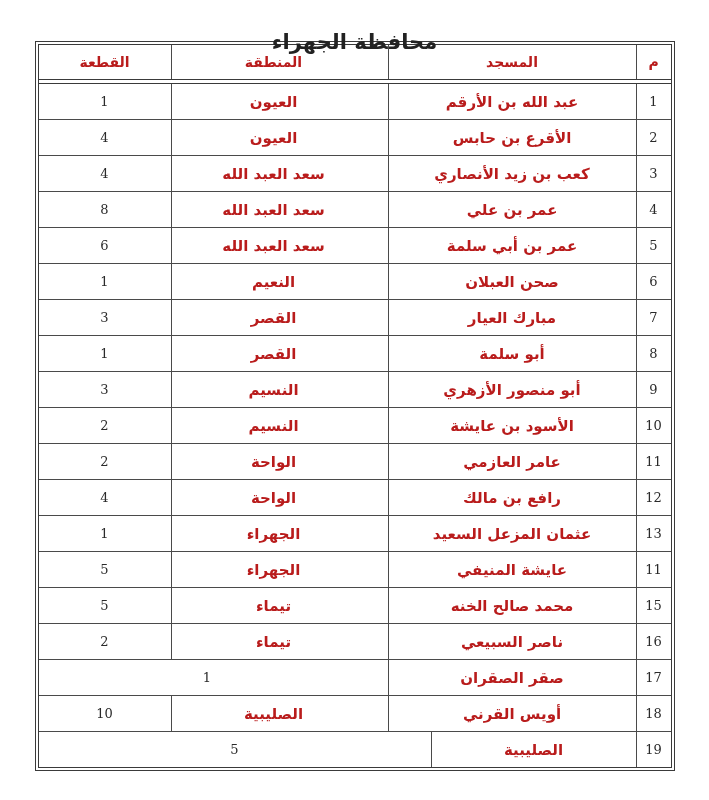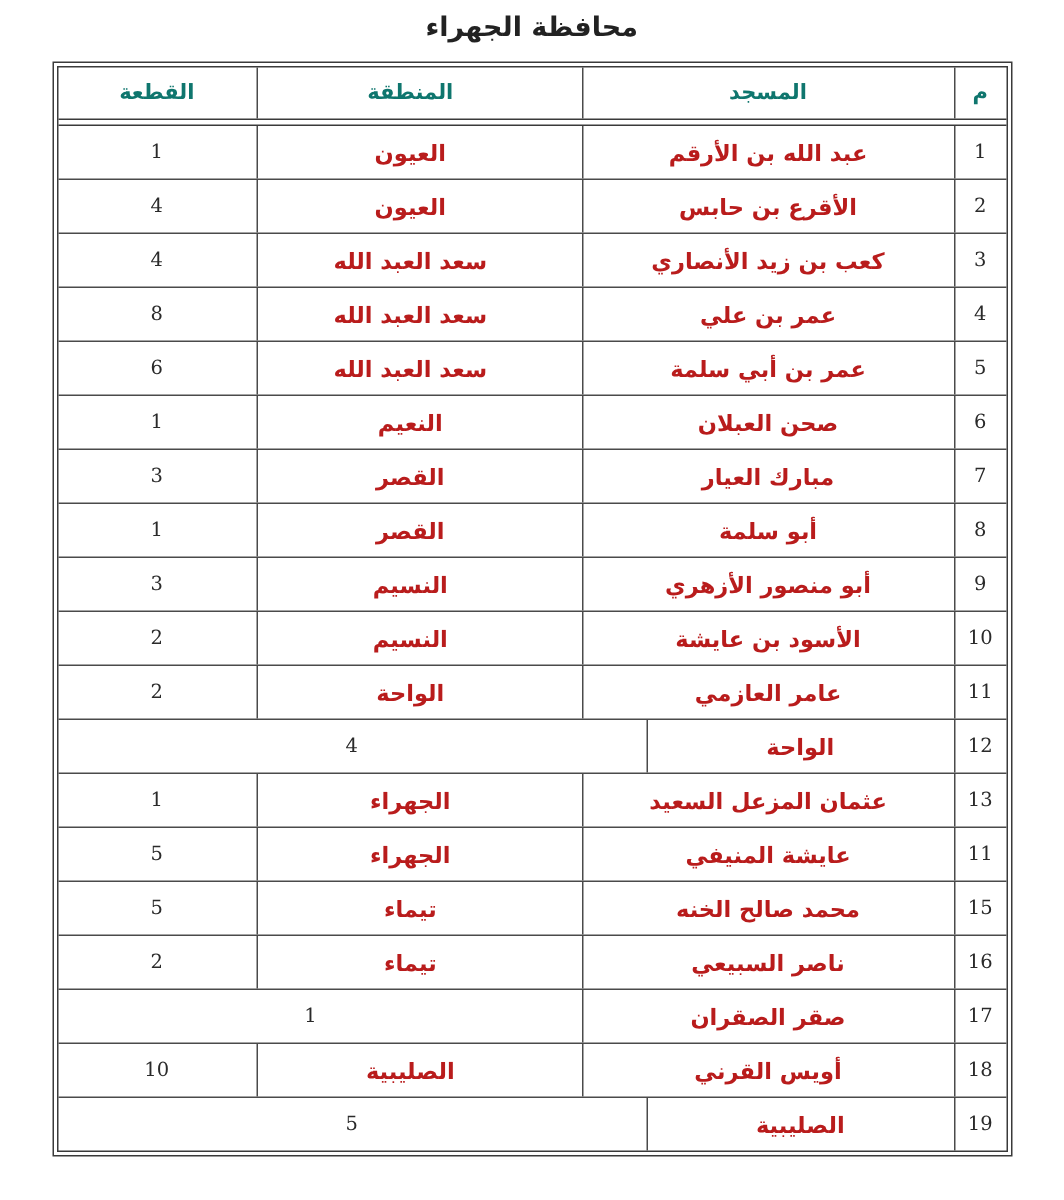--- a/index.html
+++ b/index.html
@@ -11,22 +11,22 @@
     width: 709px;
     height: 800px;
     font-family: "DejaVu Sans", sans-serif;
     color: #1c1c1c;
     overflow: hidden;
   }
   .doc-title {
     direction: rtl;
     text-align: center;
     font-weight: bold;
-    font-size: 18px;
-    padding-top: 8px;
+    font-size: 21px;
+    padding-top: 30px;
     height: 41px;
     box-sizing: border-box;
     letter-spacing: 0.5px;
     color: #222;
   }
   
   .table-outer {
     width: 640px;
     margin: 0 auto;
     border: 1.5px solid #3a3a3a;
@@ -67,21 +67,21 @@
   .cell:last-child {
     border-left: none;
   }
   .col-index  { width: 35px; }
   .col-mosque { width: 248px; margin-left: 12px; }
   .col-area   { width: 205px; }
   .col-plot   { flex: 1; }
   .th {
     font-size: 14px;
     font-weight: 600;
-    color: #0f766e;
+    color: #b91c1c;
   }
   .ar-text {
     font-size: 15px;
     font-weight: 600;
     color: #b91c1c;
   }
   .num {
     font-family: "DejaVu Serif", serif;
     font-size: 13px;
     font-weight: 400;
@@ -168,20 +168,21 @@
           <div class="cell col-plot num">2</div>
         </div>
           <div class="row">
           <div class="cell col-index num">11</div>
           <div class="cell col-mosque ar-text">عامر العازمي</div>
           <div class="cell col-area ar-text">الواحة</div>
           <div class="cell col-plot num">2</div>
         </div>
           <div class="row">
           <div class="cell col-index num">12</div>
+          <div class="cell col-mosque ar-text">رافع بن مالك</div>
           <div class="cell col-area ar-text">الواحة</div>
           <div class="cell col-plot num">4</div>
         </div>
           <div class="row">
           <div class="cell col-index num">13</div>
           <div class="cell col-mosque ar-text">عثمان المزعل السعيد</div>
           <div class="cell col-area ar-text">الجهراء</div>
           <div class="cell col-plot num">1</div>
         </div>
           <div class="row">

